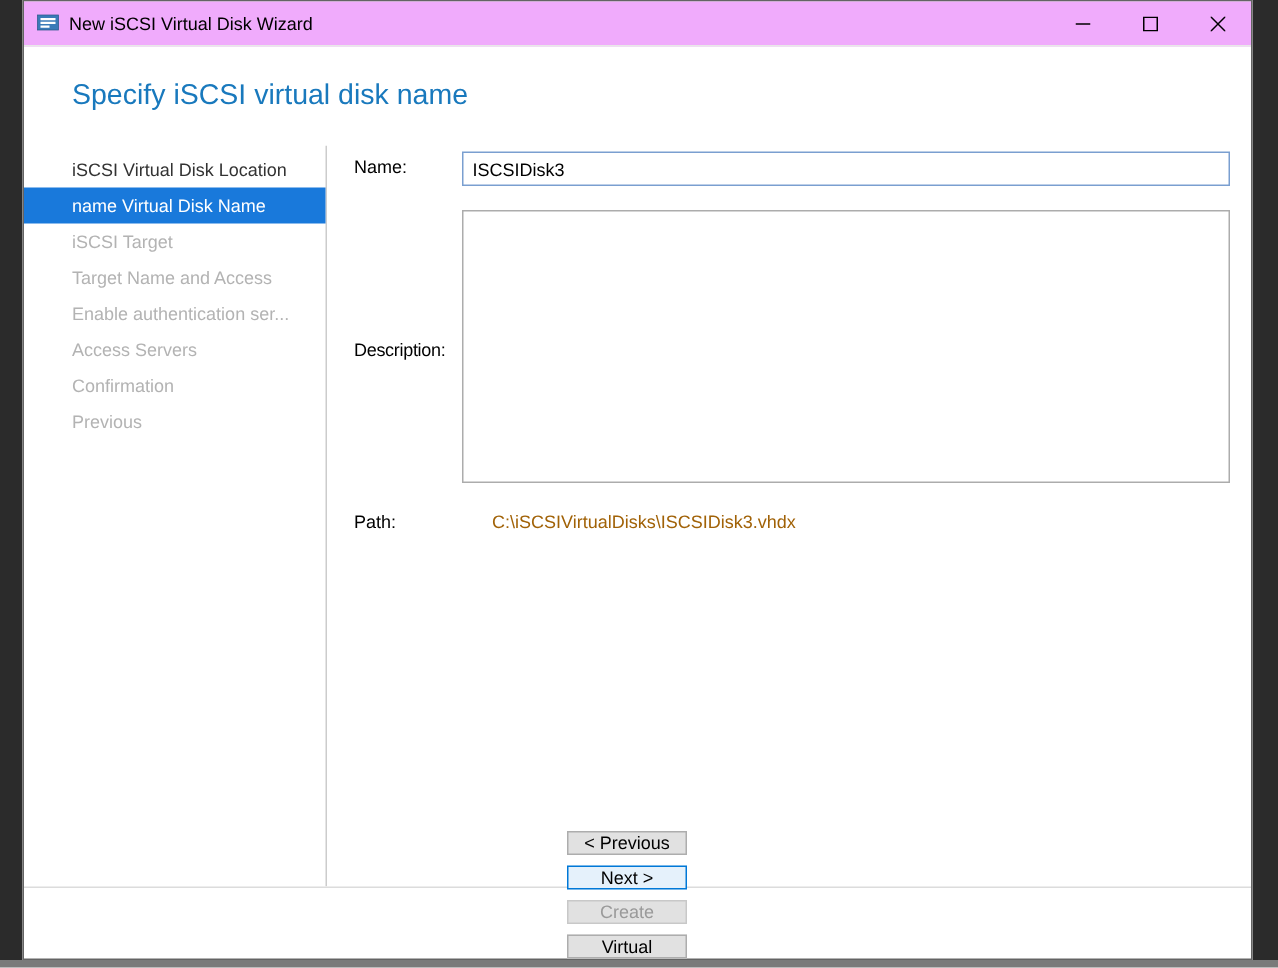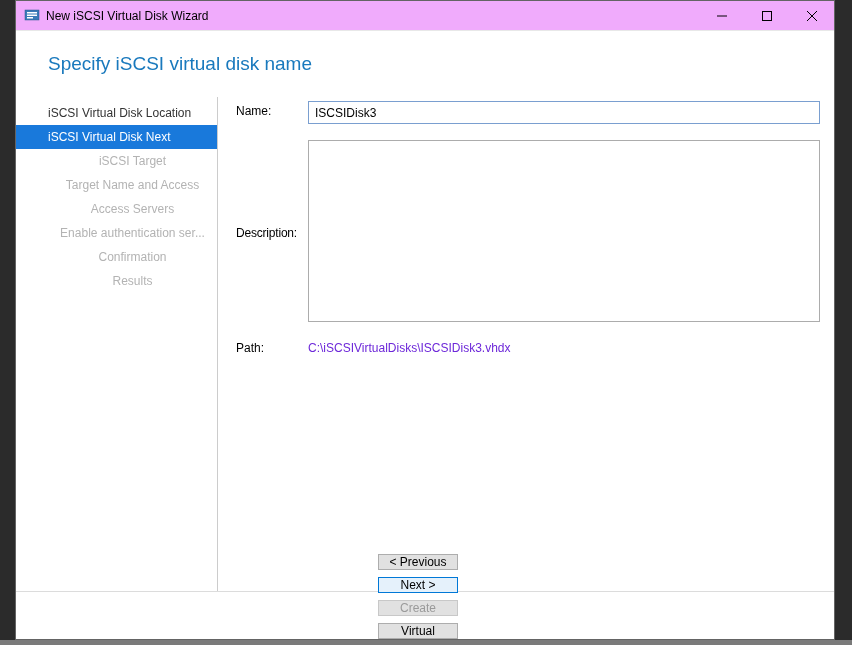--- a/index.html
+++ b/index.html
@@ -83,21 +83,20 @@
       color: #333;
       cursor: pointer;
     }
     .sidebar-item.active {
       background: #1979db;
       color: #fff;
     }
     .sidebar-item.disabled {
       color: #b3b3b3;
       cursor: default;
-      text-align: center;
     }
     .main-panel {
       flex: 1;
       padding: 4px 0 0 18px;
     }
     .form-row {
       display: flex;
       margin-bottom: 16px;
     }
     .form-row.top-align {
@@ -127,21 +126,21 @@
       border: 1px solid #acacac;
       font-size: 12px;
       padding: 4px 6px;
       resize: none;
       outline: none;
       margin-right: 2px;
       font-family: inherit;
     }
     .path-value {
       font-size: 12px;
-      color: #6d28d9;
+      color: #a16207;
       padding-top: 3px;
     }
     .button-bar {
       height: 48px;
       border-top: 1px solid #dcdcdc;
       display: flex;
       justify-content: flex-end;
       align-items: center;
       padding-right: 14px;
       gap: 7px;
@@ -210,42 +209,42 @@
       </div>
     </div>
   </div>
 
   <div class="page-heading">Specify iSCSI virtual disk name</div>
 
   <div class="content-area">
 
     <div class="sidebar">
       <div class="sidebar-item">iSCSI Virtual Disk Location</div>
-      <div class="sidebar-item active">iSCSI Virtual Disk Next</div>
+      <div class="sidebar-item active">name Virtual Disk Name</div>
       <div class="sidebar-item disabled">iSCSI Target</div>
       <div class="sidebar-item disabled">Target Name and Access</div>
+      <div class="sidebar-item disabled">Enable authentication ser...</div>
       <div class="sidebar-item disabled">Access Servers</div>
-      <div class="sidebar-item disabled">Enable authentication ser...</div>
       <div class="sidebar-item disabled">Confirmation</div>
-      <div class="sidebar-item disabled">Results</div>
+      <div class="sidebar-item disabled">Previous</div>
     </div>
 
     <div class="main-panel">
 
       <div class="form-row">
         <div class="form-label">Name:</div>
         <input type="text" class="name-input" value="ISCSIDisk3" style="">
       </div>
 
       <div class="form-row top-align">
         <div class="form-label tight">Description:</div>
         <textarea class="desc-textarea" style=""></textarea>
       </div>
 
-      <div class="form-row" style="margin-top:14px;">
+      <div class="form-row" style="margin-top:14px;gap:20px;">
         <div class="form-label">Path:</div>
         <div class="path-value">C:\iSCSIVirtualDisks\ISCSIDisk3.vhdx</div>
       </div>
 
     </div>
 
   </div>
 
   <div class="button-bar">
     <button class="wizard-btn">&lt; Previous</button>

